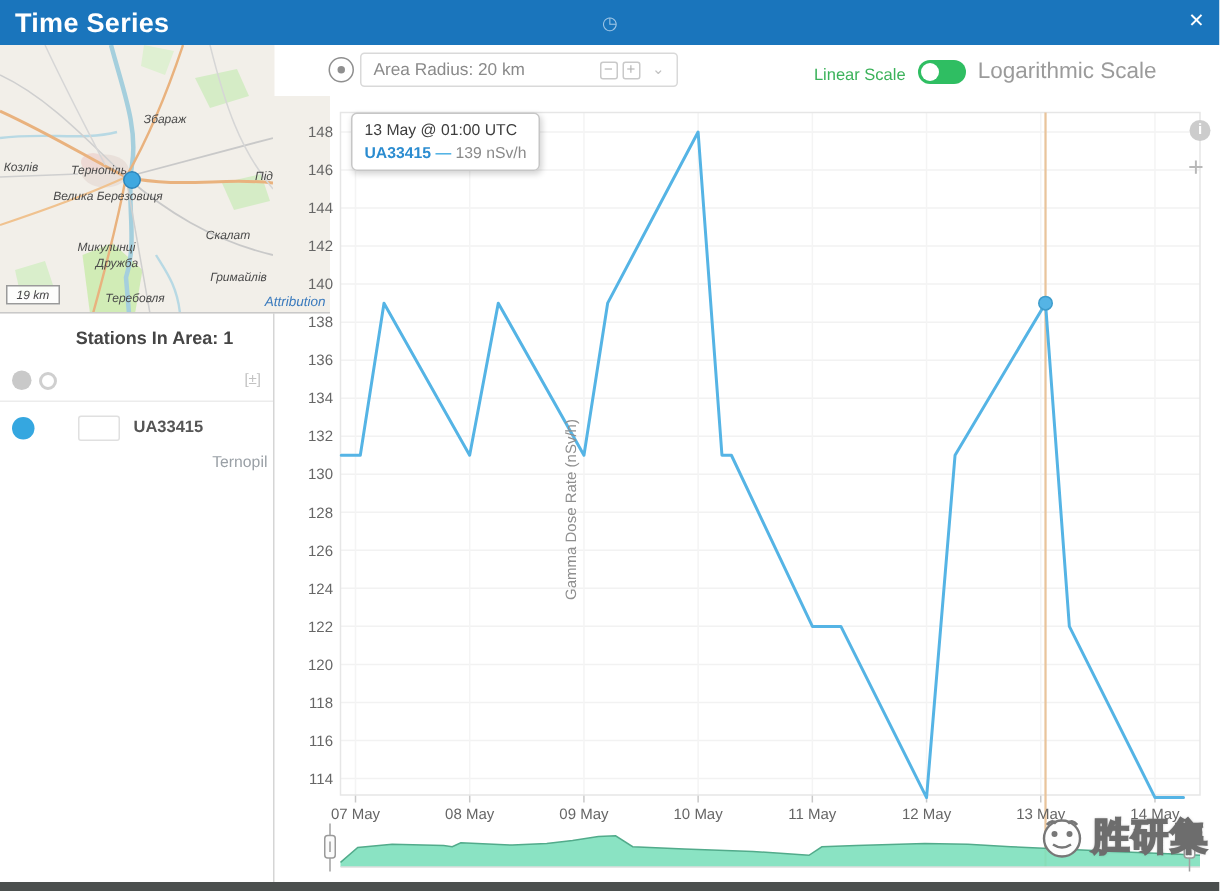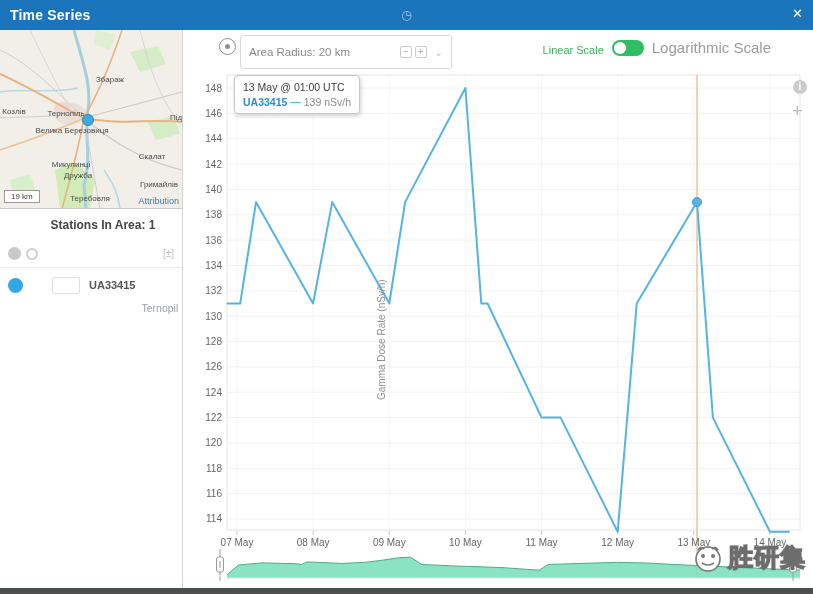--- a/index.html
+++ b/index.html
@@ -3,32 +3,32 @@
 <meta charset="utf-8">
 <style>
   * { margin:0; padding:0; box-sizing:border-box; }
   html,body { width:813px; height:594px; overflow:hidden; background:#fff;
     font-family:"Liberation Sans","DejaVu Sans",sans-serif; }
   #app { position:relative; width:813px; height:594px; background:#fff; }
 
   
   #topbar { position:absolute; left:0; top:0; width:813px; height:30px;
     background:#1a75bc; display:flex; align-items:center; color:#fff; }
-  #topbar .title { font-size:14px; font-weight:bold; padding-left:10px; letter-spacing:.2px; }
+  #topbar .title { font-size:18px; font-weight:bold; padding-left:10px; letter-spacing:.2px; }
   #topbar .range { position:absolute; left:50%; transform:translateX(-50%);
     font-size:11px; color:#cfe3f4; display:flex; align-items:center; gap:6px; white-space:nowrap; }
   #topbar .clock { font-size:12px; color:#9fc6e6; }
   #topbar .close { position:absolute; right:10px; top:7px; font-size:13px; font-weight:bold;
     color:#fff; cursor:pointer; line-height:1; }
 
   
   #sidebar { position:absolute; left:0; top:30px; width:183px; height:558px;
     background:#fff; border-right:1px solid #d5d5d5; }
-  #map { position:absolute; left:0; top:0; width:182px; height:179px;
-    border-bottom:1px solid #c9c9c9; background:#f2efe9; overflow:hidden; }
+  #map { position:absolute; left:0; top:0; width:220px; height:179px;
+    border-bottom:1px solid #c9c9c9; background:#f2efe9; overflow:hidden;font-style:italic; }
   #map svg { display:block; }
   .map-scale { position:absolute; left:4px; bottom:5px; background:rgba(255,255,255,.85);
     border:1px solid #9a9a9a; font-size:8px; color:#444; padding:1px 6px; }
   .map-attrib { position:absolute; right:3px; bottom:2px; font-size:9px; color:#3a7abd; }
   #stations-header { position:absolute; left:12px; top:188px; width:182px; text-align:center;
     font-size:12px; font-weight:bold; color:#454545; }
   #legend-row { position:absolute; left:0; top:210px; width:182px; height:28px;
     border-bottom:1px solid #ececec; display:flex; align-items:center; padding:0 8px; }
   .circ-filled { width:13px; height:13px; border-radius:50%; background:#c9c9c9; margin-right:5px; }
   .circ-outline { width:12px; height:12px; border-radius:50%; border:2px solid #cfcfcf; background:#fff; }
@@ -41,21 +41,21 @@
   .flag .b { height:50%; background:#3a5dc0; } .flag .y { height:50%; background:#ffd500; }
   .station-id { font-size:11px; font-weight:bold; color:#555; margin-left:9px; }
   .station-city { font-size:10.5px; color:#9aa0a6; margin-left:6px;margin-top:45px; }
 
   
   #controls { position:absolute; left:183px; top:30px; width:630px; height:34px; background:#fff; }
   .target-icon { position:absolute; left:36px; top:8px; width:17px; height:17px;
     border:1.5px solid #8f8f8f; border-radius:50%; }
   .target-icon::after { content:""; position:absolute; left:4.5px; top:4.5px;
     width:5px; height:5px; border-radius:50%; background:#8f8f8f; }
-  .radius-box { position:absolute; left:57px; top:5px; width:212px; height:34px;
+  .radius-box { position:absolute; left:57px; top:5px; width:212px; height:23px;
     border:1px solid #d9d9d9; border-radius:3px; display:flex; align-items:center;
     font-size:11.5px; color:#8a8a8a; padding:0 8px; background:#fff; cursor:pointer; }
   .radius-box .steppers { margin-left:auto; display:flex; align-items:center; gap:3px; }
   .sq-btn { width:12px; height:12px; border:1px solid #c9c9c9; border-radius:2px; color:#b0b0b0;
     font-size:10px; line-height:10px; text-align:center; cursor:pointer; background:#fff; }
   .chev { color:#c0c0c0; font-size:10px; margin-left:5px; cursor:pointer; }
   .scale-toggle { position:absolute; right:42px; top:9px; display:flex; align-items:flex-end; gap:8px; }
   .lin-label { font-size:11px; color:#3bb25a; }
   .log-label { font-size:15px; color:#9b9b9b; }
   .switch { width:32px; height:16px; border-radius:8px; background:#2fbe62; position:relative; cursor:pointer; }

